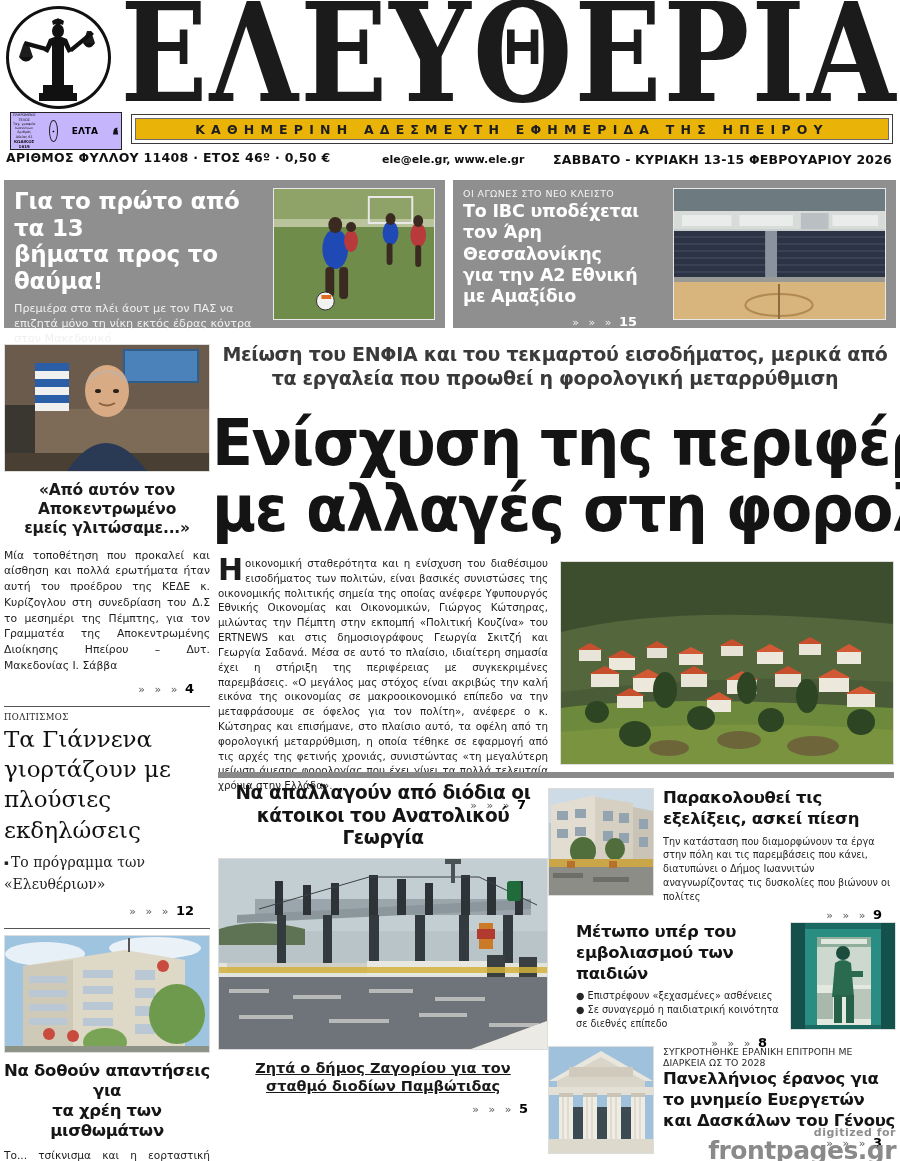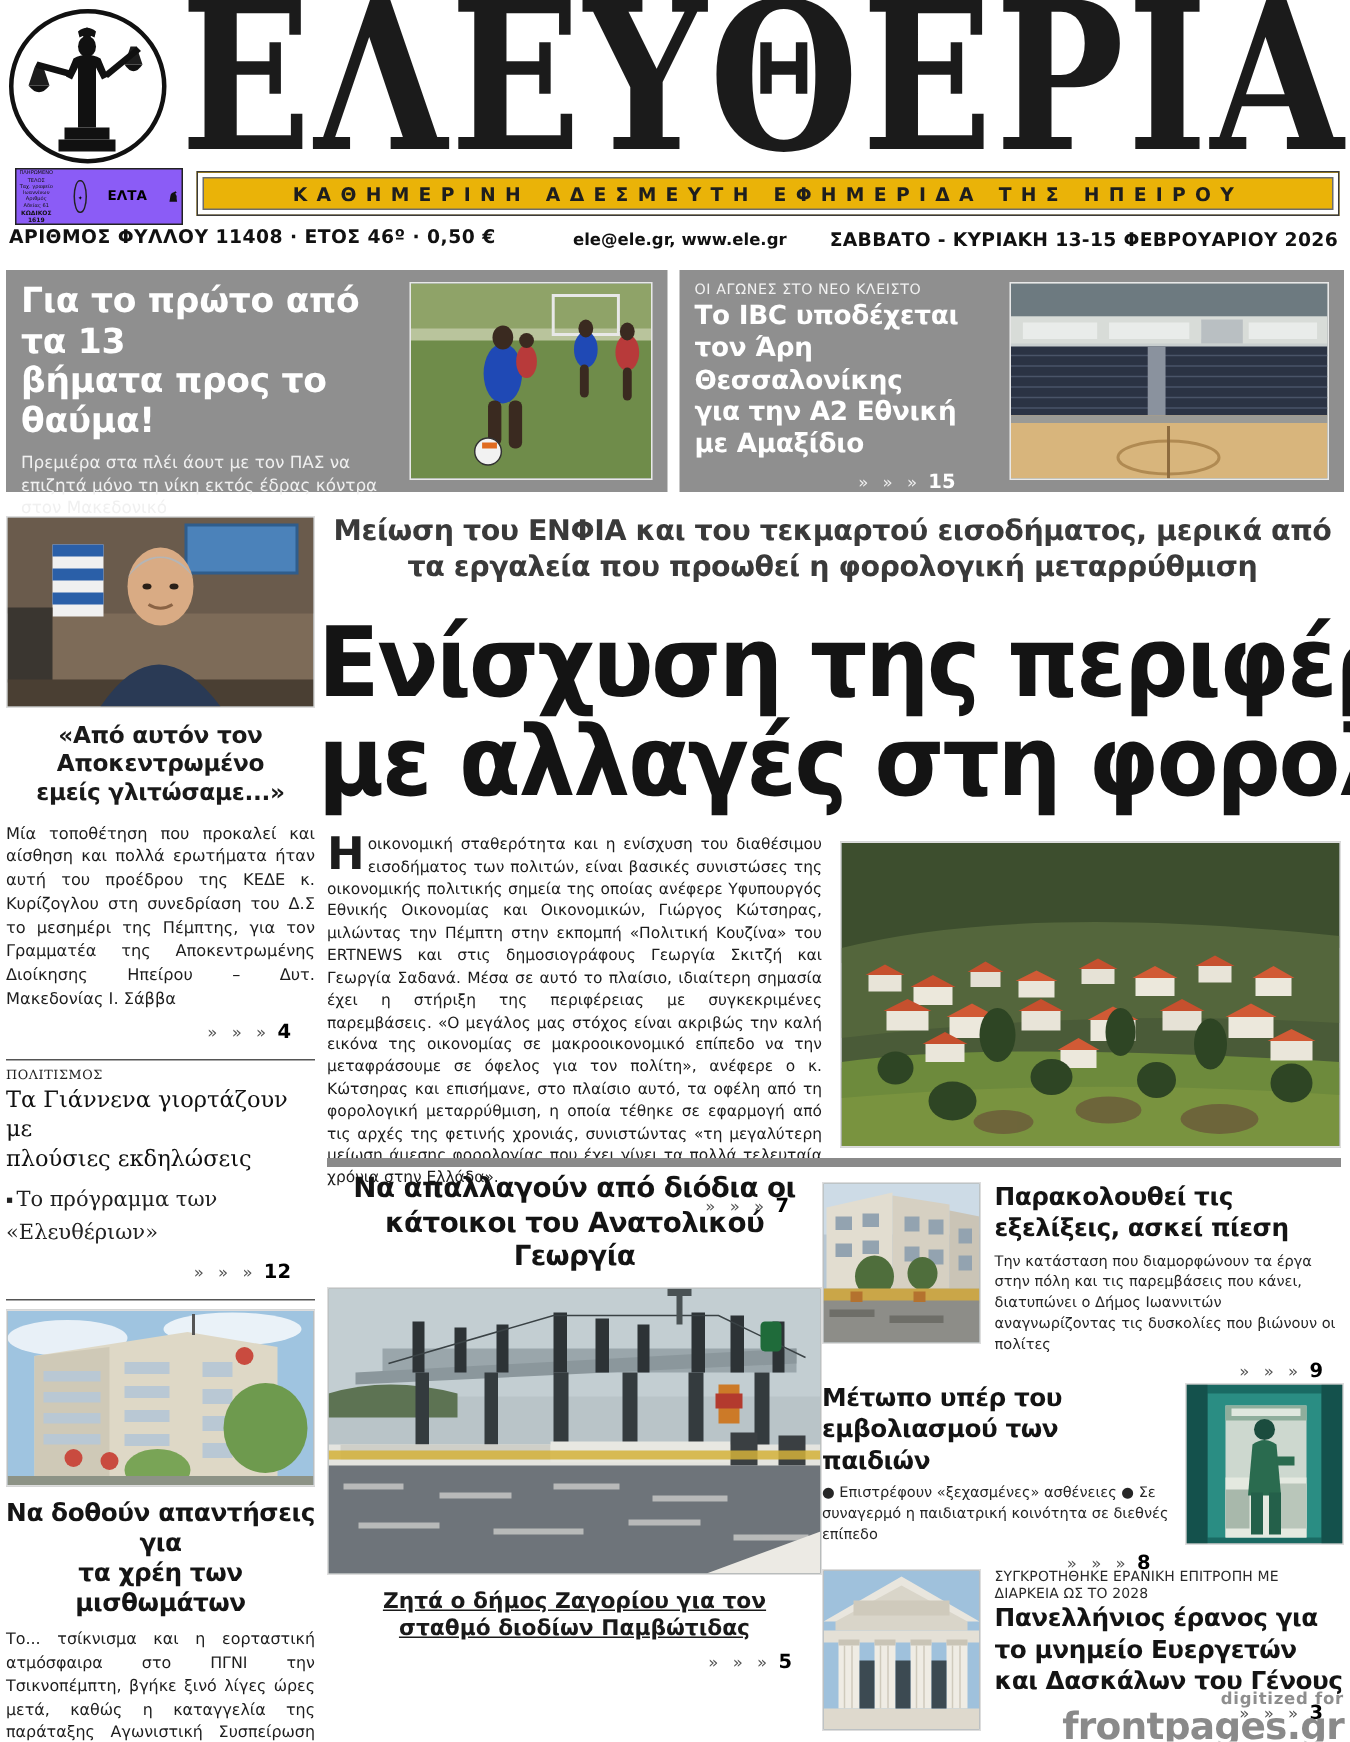--- a/index.html
+++ b/index.html
@@ -31,21 +31,21 @@
     letter-spacing: 2px;
     line-height: 1;
     color: #1b1b1b;
     transform: scaleY(1.22) scaleX(1.02);
     transform-origin: center;
     white-space: nowrap;
   }
   .elta-box {
     position: absolute; left: 10px; top: 112px;
     width: 112px; height: 38px;
-    border: 1px solid #222; background: #8b5cf6;
+    border: 1px solid #222; background: #c4b5fd;
     display: flex; align-items: center; gap: 14px; padding: 18px 2px;
     overflow: hidden;
   }
   .elta-col { font-size: 3.4px; line-height: 1.25; color:#111; text-align:center; width: 34px;}
   .elta-code { font-size: 4px; font-weight:700; }
   .elta-seal { width: 22px; height: 22px; border-radius:50%; border:1px solid #222; display:flex;align-items:center;justify-content:center;font-size:4px;}
   .elta-name { font-size: 9px; font-weight: 700; font-family:"DejaVu Sans",sans-serif; }
   .elta-horse { width: 22px; height: 26px; }
 
   .subbanner {
@@ -109,21 +109,21 @@
     line-height:1.24; color:#1a1a1a; letter-spacing:-.2px;
   }
   .lc-body { margin-top:9px; font-size:10.8px; line-height:1.46; color:#1d1d1d; text-align:justify; }
   .lc-page { text-align:right; font-size:13px; font-weight:700; margin-top:7px; padding-right:16px; }
   .lc-page .arrs { font-weight:400; font-size:11px; letter-spacing:3px; color:#555; }
 
   .rule { border-top:1px solid #555; margin:10px 0 5px; }
   .cat { font-family:"DejaVu Serif","Liberation Serif",serif; font-size:8.5px; letter-spacing:.4px; color:#222; }
   .serif-head {
     font-family:"DejaVu Serif","Liberation Serif",serif;
-    font-size:15px; line-height:1.32; color:#111; margin-top:2px;
+    font-size:23px; line-height:1.32; color:#111; margin-top:2px;
   }
   .bullets { margin-top:6px; font-family:"DejaVu Serif","Liberation Serif",serif; font-size:14px; line-height:1.6; color:#222; }
   .bullets div::before { content:"▪ "; font-size:7px; vertical-align:middle; }
 
   .lc-photo2 { width:206px; height:118px; margin-top:6px; border:1px solid #ddd; }
   .lc-head2 { margin-top:8px; text-align:center; font-weight:700; font-size:16.5px; line-height:1.22; color:#151515; letter-spacing:-.3px;}
   .lc-body2 { margin-top:7px; font-size:10.6px; line-height:1.46; color:#1d1d1d; text-align:justify; }
 
   
   .artbody { position:absolute; left:218px; top:556px; width:330px; }
@@ -599,21 +599,21 @@
         </div>
         <div class="rc-body">Την κατάσταση που διαμορφώνουν τα έργα στην πόλη και τις παρεμβάσεις που κάνει, διατυπώνει ο Δήμος Ιωαννιτών αναγνωρίζοντας τις δυσκολίες που βιώνουν οι πολίτες</div>
         <div class="rc-page">
           <span class="arrs">» » »</span>
           <span>9</span>
         </div>
       </div>
     </div>
   </div>
 
-  <div class="rc" style="top:922px;">
+  <div class="rc" style="top:922px;padding-left:28px;">
     <div class="rc-item">
       <div class="rc-txt">
         <div class="rc-head">
           <div>Μέτωπο υπέρ του</div>
           <div>εμβολιασμού των παιδιών</div>
         </div>
         <div class="rc-body">● Επιστρέφουν «ξεχασμένες» ασθένειες ● Σε συναγερμό η παιδιατρική κοινότητα σε διεθνές επίπεδο</div>
         <div class="rc-page">
           <span class="arrs">» » »</span>
           <span>8</span>

